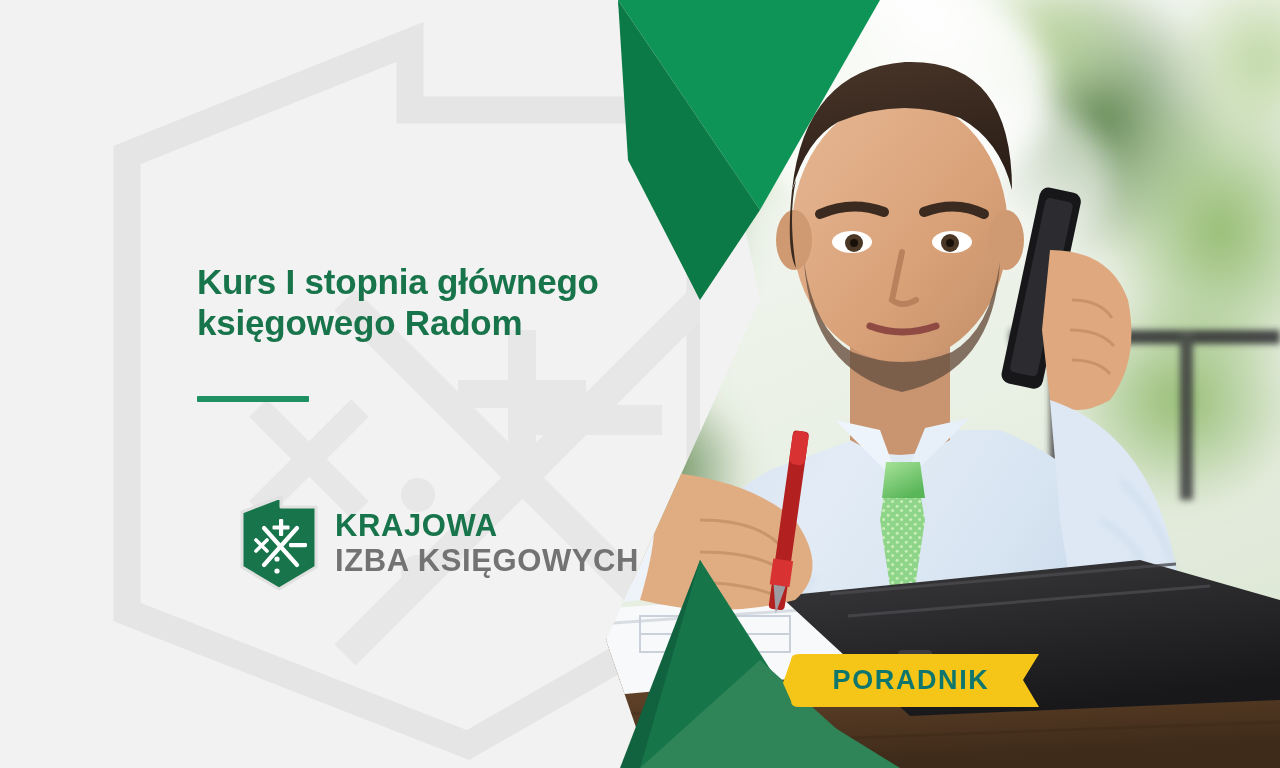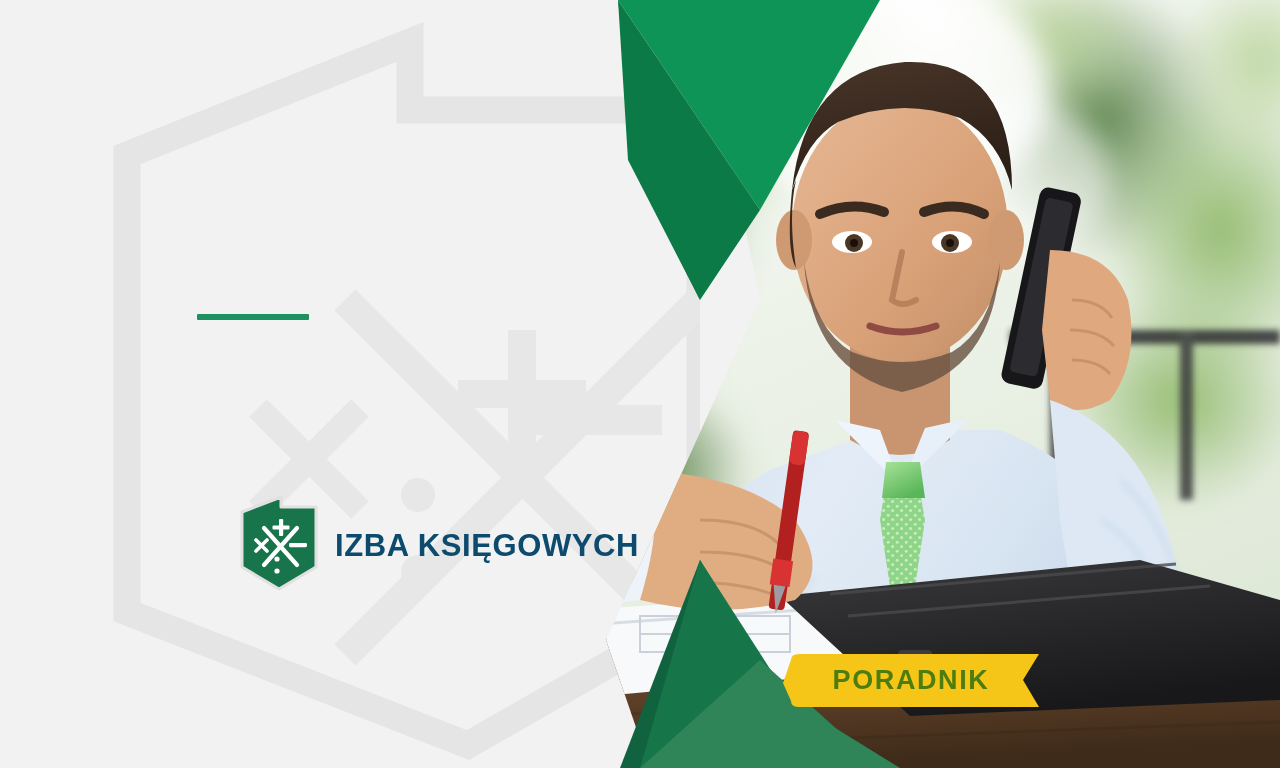--- a/index.html
+++ b/index.html
@@ -28,41 +28,41 @@
   }
   .divider{
     width:112px;height:6px;background:#1d9161;margin-top:52px;border-radius:1px;
   }
 
   
   .logo{position:absolute;left:237px;top:495px;display:flex;align-items:center;gap:14px;z-index:6;}
   .logo-mark{width:84px;height:96px;flex:0 0 auto;}
   .logo-text{display:flex;flex-direction:column;line-height:1.0;}
   .logo-l1{font-size:31px;font-weight:bold;color:#17744b;letter-spacing:0.6px;}
-  .logo-l2{font-size:31px;font-weight:bold;color:#0c4a6e;letter-spacing:0.6px;margin-top:4px;}
+  .logo-l2{font-size:31px;font-weight:bold;color:#737373;letter-spacing:0.6px;margin-top:4px;}
 
   
   .photo{
     position:absolute;right:0;top:0;width:700px;height:768px;overflow:hidden;
     clip-path:polygon(118px 0,700px 0,700px 768px,70px 768px,26px 640px,180px 300px);
   }
   .photo-inner{position:absolute;inset:0;}
 
   
   .deco{position:absolute;left:0;top:0;width:1280px;height:768px;pointer-events:none;z-index:5;}
 
   
   .badge{
     position:absolute;left:783px;top:652px;z-index:8;
     height:57px;width:262px;
   }
   .badge-bg{position:absolute;inset:0;}
   .badge-label{
     position:absolute;inset:0;display:flex;align-items:center;justify-content:center;
-    font-size:27px;font-weight:bold;color:#4d7c0f;letter-spacing:1.6px;
+    font-size:27px;font-weight:bold;color:#0f766e;letter-spacing:1.6px;
     padding-right:6px;
   }
 </style>
 </head>
 <body>
 
 <div class="banner">
 
   <div class="left-panel">
 
@@ -94,20 +94,21 @@
         </g>
 
         <rect x="516" y="405" width="146" height="30" fill="#e6e7e6"></rect>
 
         <circle cx="418" cy="495" r="17" fill="#e6e7e6"></circle>
         <circle cx="418" cy="572" r="17" fill="#e6e7e6"></circle>
       </g>
     </svg>
 
     <div class="text-block">
+      <h1 class="headline">Kurs I stopnia głównego księgowego Radom</h1>
       <div class="divider"></div>
     </div>
 
     <div class="logo">
       <svg class="logo-mark" viewBox="0 0 84 96">
 
         <path d="M5 17 L44 2 L44 12 L79 12 L79 72 L42 94 L5 72 Z" fill="#17744b" stroke="#dfe0df" stroke-width="3" stroke-linejoin="round"></path>
 
         <g stroke="#ffffff" stroke-width="4.2" stroke-linecap="round">
           <line x1="27" y1="33" x2="60" y2="70"></line>
@@ -123,20 +124,21 @@
           <line x1="19" y1="45" x2="30" y2="56"></line>
           <line x1="30" y1="45" x2="19" y2="56"></line>
         </g>
 
         <rect x="52" y="48" width="18" height="4.2" rx="1.4" fill="#ffffff"></rect>
 
         <circle cx="40" cy="64" r="2.6" fill="#ffffff"></circle>
         <circle cx="40" cy="76" r="2.6" fill="#ffffff"></circle>
       </svg>
       <span class="logo-text">
+        <span class="logo-l1">KRAJOWA</span>
         <span class="logo-l2">IZBA KSIĘGOWYCH</span>
       </span>
     </div>
   </div>
 
   <div class="photo">
     <svg class="photo-inner" viewBox="0 0 700 768" preserveAspectRatio="xMidYMid slice">
       <defs>
         <linearGradient id="sky" x1="0" y1="0" x2="0.4" y2="1">
           <stop offset="0%" stop-color="#f7f9f6"></stop>

